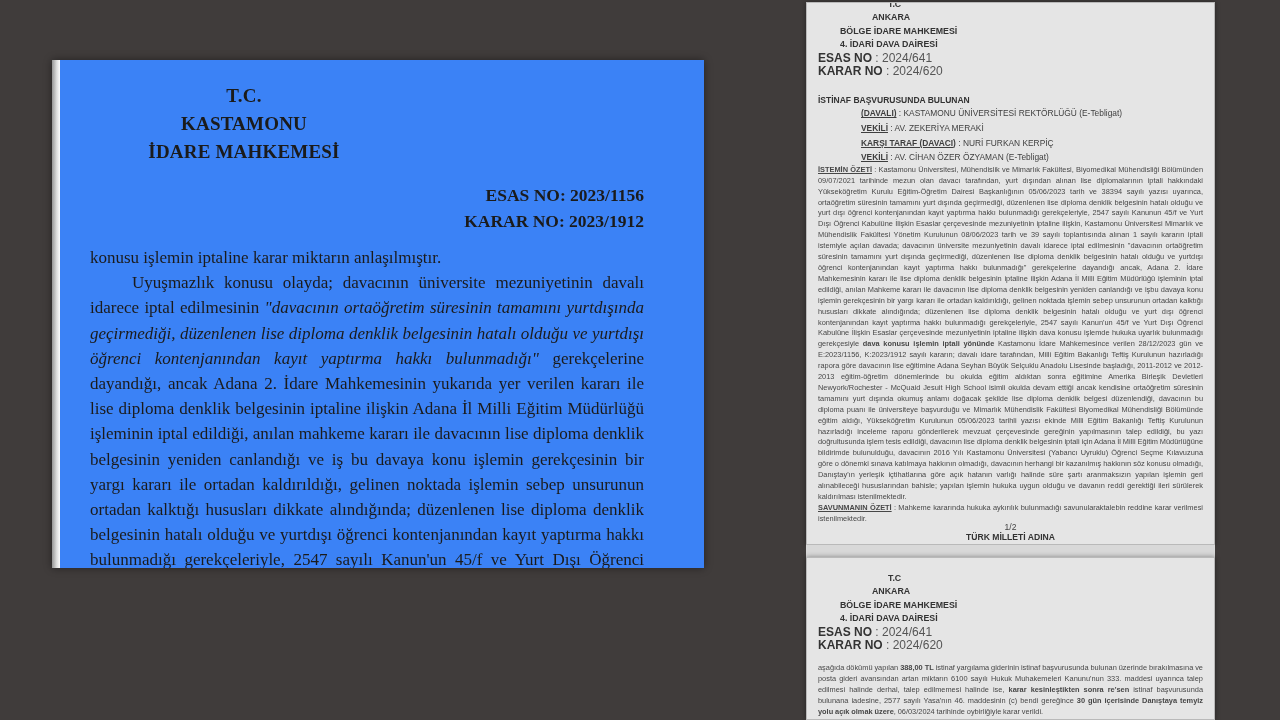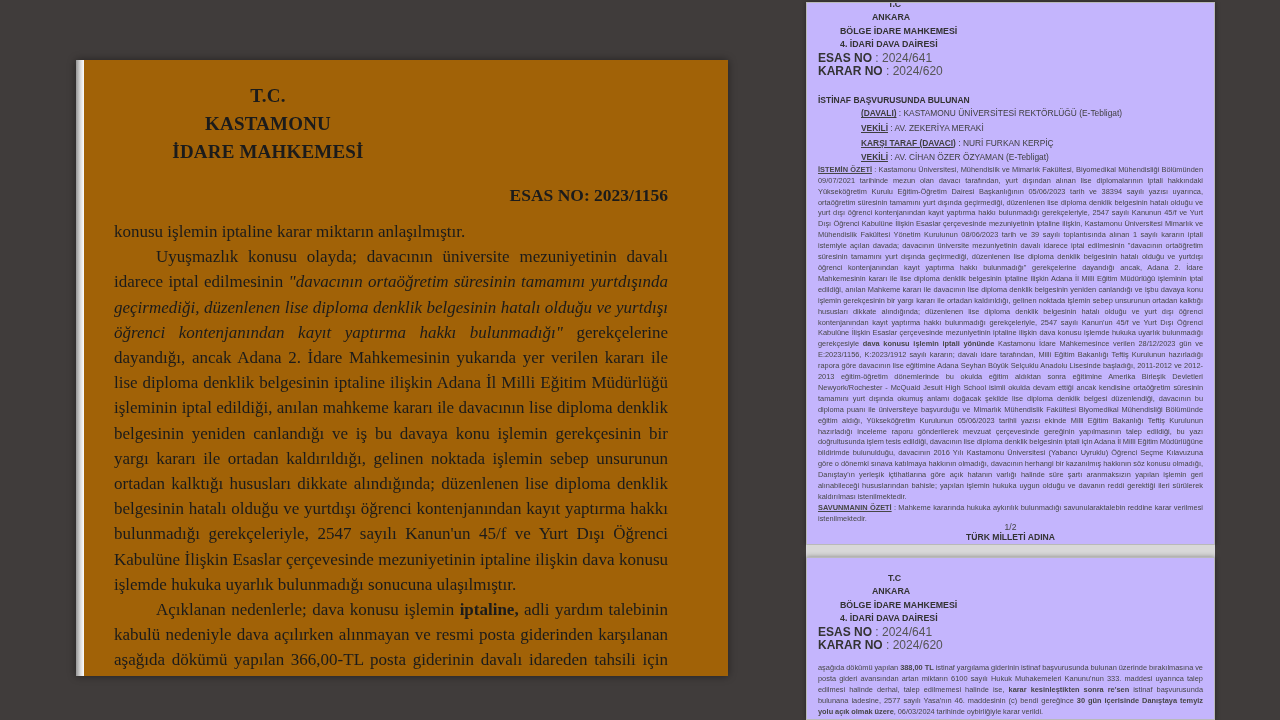--- a/index.html
+++ b/index.html
@@ -8,42 +8,42 @@
     background:#403c3b;
     font-family:"Liberation Sans",sans-serif;
   }
   .b{font-weight:700;}
   .i{font-style:italic;}
   .u{text-decoration:underline;}
   .para{margin:0;}
 
   
   .left-page{
-    position:absolute;left:76px;top:60px;width:652px;height:616px;
-    background:#a16207;color:#1b1b1b;
+    position:absolute;left:52px;top:60px;width:652px;height:508px;
+    background:#3b82f6;color:#1b1b1b;
     font-family:"Liberation Serif",serif;
     overflow:hidden;
     box-shadow:0 0 8px rgba(0,0,0,.45);
   }
   .left-page::before{
     content:'';position:absolute;left:0;top:0;bottom:0;width:8px;
     background:linear-gradient(90deg,#969696,#dedede 60%,#fcfcfc);
   }
   .lp-inner{position:absolute;left:38px;top:0;width:554px;}
   .lp-court{margin:22px 0 0 28px;width:252px;text-align:center;
     font-weight:700;font-size:19px;line-height:28px;letter-spacing:.2px;}
   .lp-case{margin:16px 0 0 68px;font-weight:700;font-size:17.5px;line-height:26px;text-align:right;}
   .lp-case .case-row .label{display:inline-block;width:106px;}
   .lp-body{margin-top:11px;font-size:17px;line-height:25.2px;text-align:justify;}
   .lp-body .para.ind{text-indent:42px;}
 
   
   .r-page{
     position:absolute;left:806px;width:409px;box-sizing:border-box;
-    background:#c4b5fd;border:1px solid #b9b9b9;
+    background:#e5e5e5;border:1px solid #b9b9b9;
     color:#3e3e3e;font-family:"Liberation Sans",sans-serif;
     overflow:hidden;padding:0 11px;
     box-shadow:0 0 5px rgba(0,0,0,.4);
   }
   .r-page1{top:2px;height:543px;}
   .seam{position:absolute;left:806px;top:545px;width:409px;height:12px;background:#d8d8d8;}
   .r-page2{top:557px;height:163px;}
 
   .r-court{margin:0 0 0 22px;font-weight:700;font-size:8.8px;line-height:13.4px;color:#333;}
   .r-court1{margin-top:-5px;}
@@ -69,20 +69,21 @@
 
 <div class="left-page">
   <div class="lp-inner">
     <div class="lp-court">
         <div>T.C.</div>
         <div>KASTAMONU</div>
         <div>İDARE MAHKEMESİ</div>
       </div>
     <div class="lp-case">
         <div class="case-row"><span class="label">ESAS NO</span><span class="value">: 2023/1156</span></div>
+        <div class="case-row"><span class="label">KARAR NO</span><span class="value">: 2023/1912</span></div>
       </div>
     <div class="lp-body">
         <p class="para "><span>konusu işlemin iptaline karar miktarın anlaşılmıştır.</span></p>
         <p class="para ind"><span>Uyuşmazlık konusu olayda; davacının üniversite mezuniyetinin davalı idarece iptal edilmesinin </span><span class="i">"davacının ortaöğretim süresinin tamamını yurtdışında geçirmediği, düzenlenen lise diploma denklik belgesinin hatalı olduğu ve yurtdışı öğrenci kontenjanından kayıt yaptırma hakkı bulunmadığı"</span><span> gerekçelerine dayandığı, ancak Adana 2. İdare Mahkemesinin yukarıda yer verilen kararı ile lise diploma denklik belgesinin iptaline ilişkin Adana İl Milli Eğitim Müdürlüğü işleminin iptal edildiği, anılan mahkeme kararı ile davacının lise diploma denklik belgesinin yeniden canlandığı ve iş bu davaya konu işlemin gerekçesinin bir yargı kararı ile ortadan kaldırıldığı, gelinen noktada işlemin sebep unsurunun ortadan kalktığı hususları dikkate alındığında; düzenlenen lise diploma denklik belgesinin hatalı olduğu ve yurtdışı öğrenci kontenjanından kayıt yaptırma hakkı bulunmadığı gerekçeleriyle, 2547 sayılı Kanun'un 45/f ve Yurt Dışı Öğrenci Kabulüne İlişkin Esaslar çerçevesinde mezuniyetinin iptaline ilişkin dava konusu işlemde hukuka uyarlık bulunmadığı sonucuna ulaşılmıştır.</span></p>
         <p class="para ind"><span>Açıklanan nedenlerle; dava konusu işlemin </span><span class="b">iptaline,</span><span> adli yardım talebinin kabulü nedeniyle dava açılırken alınmayan ve resmi posta giderinden karşılanan aşağıda dökümü yapılan 366,00-TL posta giderinin davalı idareden tahsili için ilgili tahsil dairesine müzekkere yazılmasına, davalı idare harçtan muaf olduğundan başvuru, karar, vekalet, YD ve YD itiraz harçlarının tahsiline yer olmadığına, karar tarihinde yürürlükte bulunan A.A.Ü.T. uyarınca belirlenen 10.500,00-TL vekalet ücretinin davalı idare tarafından davacıya ödenmesine, kararın tebliğini izleyen günden itibaren </span></p>
       </div>
   </div>
 </div>
 
 <div class="r-page r-page1">

